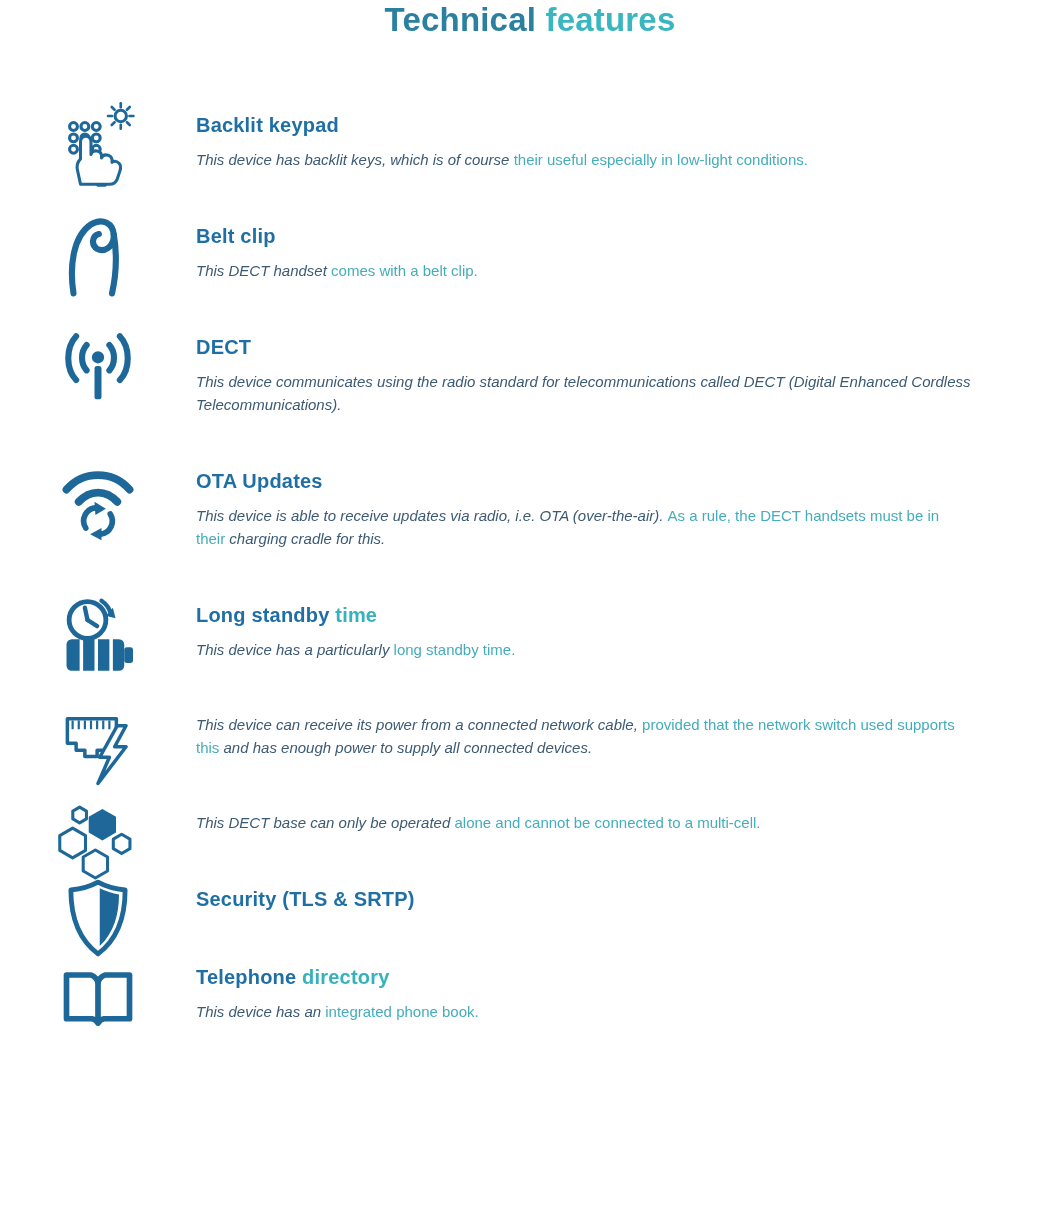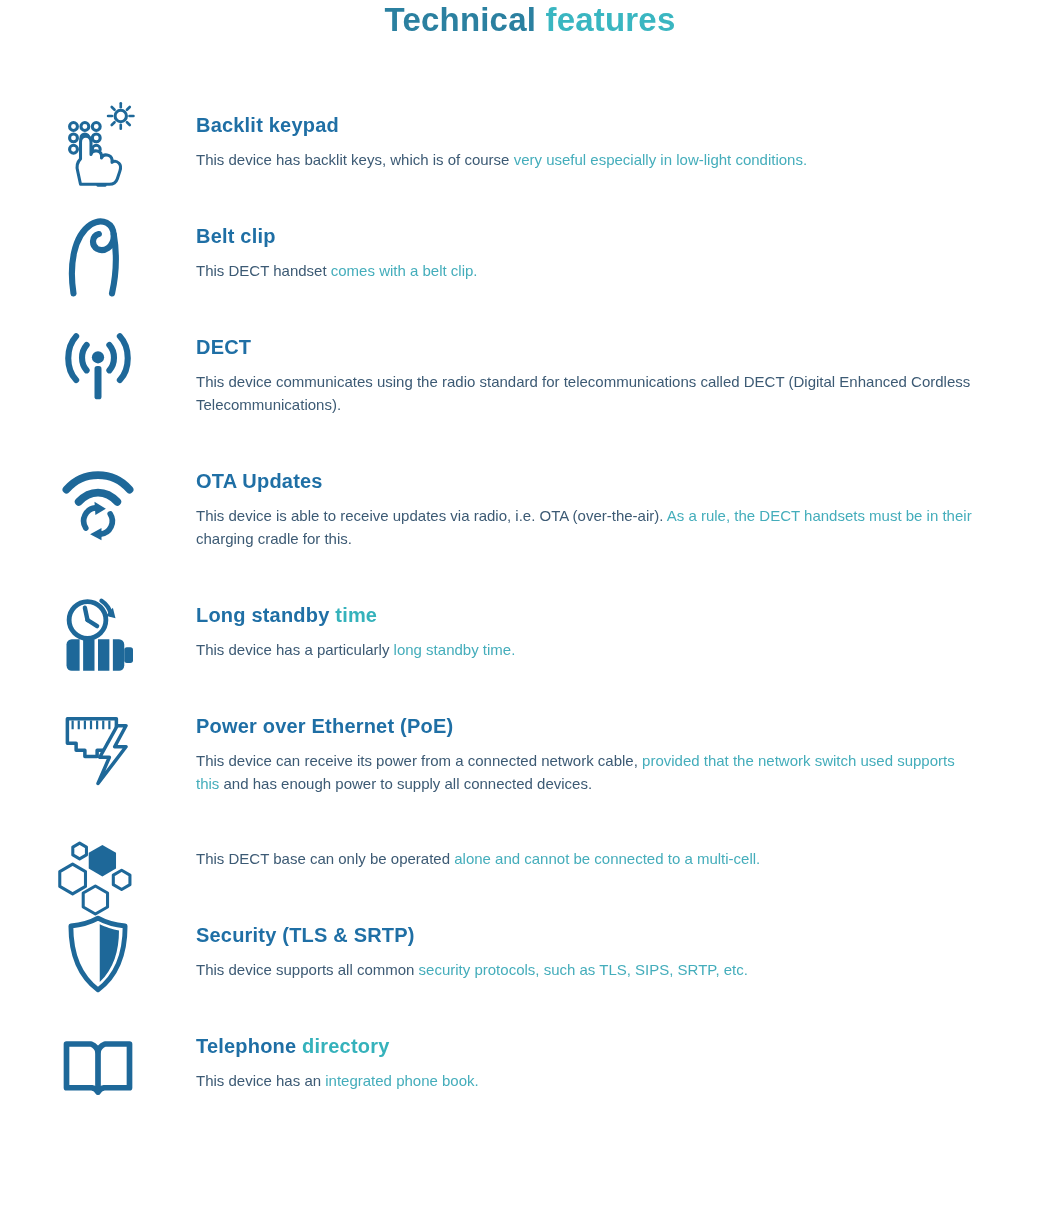--- a/index.html
+++ b/index.html
@@ -33,21 +33,21 @@
   }
   .feature-icon svg{width:100%;height:100%;display:block;}
   .feature-title{
     margin:0;font-size:20px;font-weight:700;line-height:26px;letter-spacing:.2px;
   }
   .h-dark{color:var(--heading-dark);}
   .h-teal{color:var(--heading-teal);}
   .feature-desc{
     margin:10px 0 0 0;font-size:15px;line-height:23px;max-width:802px;
   }
-  .d-dark{color:var(--body-dark);}
+  .d-dark{color:var(--body-dark);font-style:italic;}
   .d-teal{color:var(--body-teal);}
 </style>
 </head>
 <body>
 
 <h1 class="page-title">
   <span class="t-dark">Technical </span><span class="t-teal">features</span>
 </h1>
 
 <div class="features">
@@ -74,21 +74,21 @@
       <line x1="81.1" y1="10.9" x2="84.3" y2="7.7"></line>
             <line x1="66.9" y1="10.9" x2="63.7" y2="7.7"></line>
       <line x1="81.1" y1="25.1" x2="84.3" y2="28.3"></line>
             <line x1="66.9" y1="25.1" x2="63.7" y2="28.3"></line>
     </g>
     <path fill="#ffffff" stroke="currentColor" stroke-width="3.5" stroke-linejoin="round" d="M28,96 L25,82 Q22,73 28,67 L28,48 Q28,41 34,41 Q40,41 40,48 L40,62 Q41,57 47,58 Q53,59 52,66 Q54,61 60,63 Q65,65 64,71 Q68,68 72,72 Q75,75 73,81 L70,90 Q68,96 61,96 Z"></path>
     <line x1="48" y1="97" x2="56" y2="97" stroke="currentColor" stroke-width="3.5" stroke-linecap="round"></line>
   </svg>
       </span>
     <h2 class="feature-title"><span class="h-dark">Backlit keypad</span></h2>
-    <p class="feature-desc"><span class="d-dark">This device has backlit keys, which is of course </span><span class="d-teal">very useful especially in low-light conditions.</span></p>
+    <p class="feature-desc"><span class="d-dark">This device has backlit keys, which is of course </span><span class="d-teal">their useful especially in low-light conditions.</span></p>
   </div>
 
   <div class="feature-row">
     <span class="feature-icon">
         <svg viewBox="0 0 96 96" xmlns="http://www.w3.org/2000/svg">
     <g fill="none" stroke="currentColor" stroke-width="7" stroke-linecap="round">
       <path d="M20,92 C15,60 20,26 40,13 C53,5 66,12 66,26 C66,39 55,45 47,41 C40,37 41,26 49,24"></path>
       <path d="M66,24 C70,48 69,70 64,92"></path>
     </g>
   </svg>
@@ -163,21 +163,20 @@
             <line x1="26" y1="20" x2="26" y2="30"></line>
       <line x1="33" y1="20" x2="33" y2="30"></line>
             <line x1="40" y1="20" x2="40" y2="30"></line>
       <line x1="47" y1="20" x2="47" y2="30"></line>
             <line x1="54" y1="20" x2="54" y2="30"></line>
       <line x1="61" y1="20" x2="61" y2="30"></line>
     </g>
     <polygon points="70,26 50,62 61,62 48,92 80,50 67,50 80,26" fill="#ffffff" stroke="currentColor" stroke-width="4" stroke-linejoin="round"></polygon>
   </svg>
       </span>
-    <h2 class="feature-title"><span class="h-dark">Power over Ethernet (PoE)</span></h2>
     <p class="feature-desc"><span class="d-dark">This device can receive its power from a connected network cable, </span><span class="d-teal">provided that the network switch used supports this </span><span class="d-dark">and has enough power to supply all connected devices.</span></p>
   </div>
 
   <div class="feature-row">
     <span class="feature-icon">
         <svg viewBox="0 0 96 96" xmlns="http://www.w3.org/2000/svg">
     <g fill="none" stroke="currentColor" stroke-width="3.5" stroke-linejoin="round">
       <polygon points="27,7 19.2,11.5 19.2,20.5 27,25 34.8,20.5 34.8,11.5"></polygon>
       <polygon points="19,31 4.3,39.5 4.3,56.5 19,65 33.7,56.5 33.7,39.5"></polygon>
       <polygon points="75,38 65.5,43.5 65.5,54.5 75,60 84.5,54.5 84.5,43.5"></polygon>
@@ -190,21 +189,20 @@
   </div>
 
   <div class="feature-row">
     <span class="feature-icon">
         <svg viewBox="0 0 96 96" xmlns="http://www.w3.org/2000/svg">
     <path d="M48,7 C57,12 69,15 79,16 C79,45 72,71 48,89 C24,71 17,45 17,16 C27,15 39,12 48,7 Z" fill="#ffffff" stroke="currentColor" stroke-width="5.5" stroke-linejoin="round"></path>
     <path d="M50,14 C56,17 65,20 72,21 C72,44 66,65 50,80 Z" fill="currentColor"></path>
   </svg>
       </span>
     <h2 class="feature-title"><span class="h-dark">Security (TLS &amp; SRTP)</span></h2>
-    <p class="feature-desc"><span class="d-dark">This device supports all common </span><span class="d-teal">security protocols, such as TLS, SIPS, SRTP, etc.</span></p>
   </div>
 
   <div class="feature-row">
     <span class="feature-icon">
         <svg viewBox="0 0 96 96" xmlns="http://www.w3.org/2000/svg">
     <path d="M12,24 L40,24 Q47,27 48,33 Q49,27 56,24 L84,24 L84,74 L55,74 Q50,75 48,79 Q46,75 41,74 L12,74 Z" fill="#ffffff" stroke="currentColor" stroke-width="6.5" stroke-linejoin="round"></path>
     <line x1="48" y1="33" x2="48" y2="76" stroke="currentColor" stroke-width="6.5"></line>
   </svg>
       </span>
     <h2 class="feature-title"><span class="h-dark">Telephone </span><span class="h-teal">directory</span></h2>

